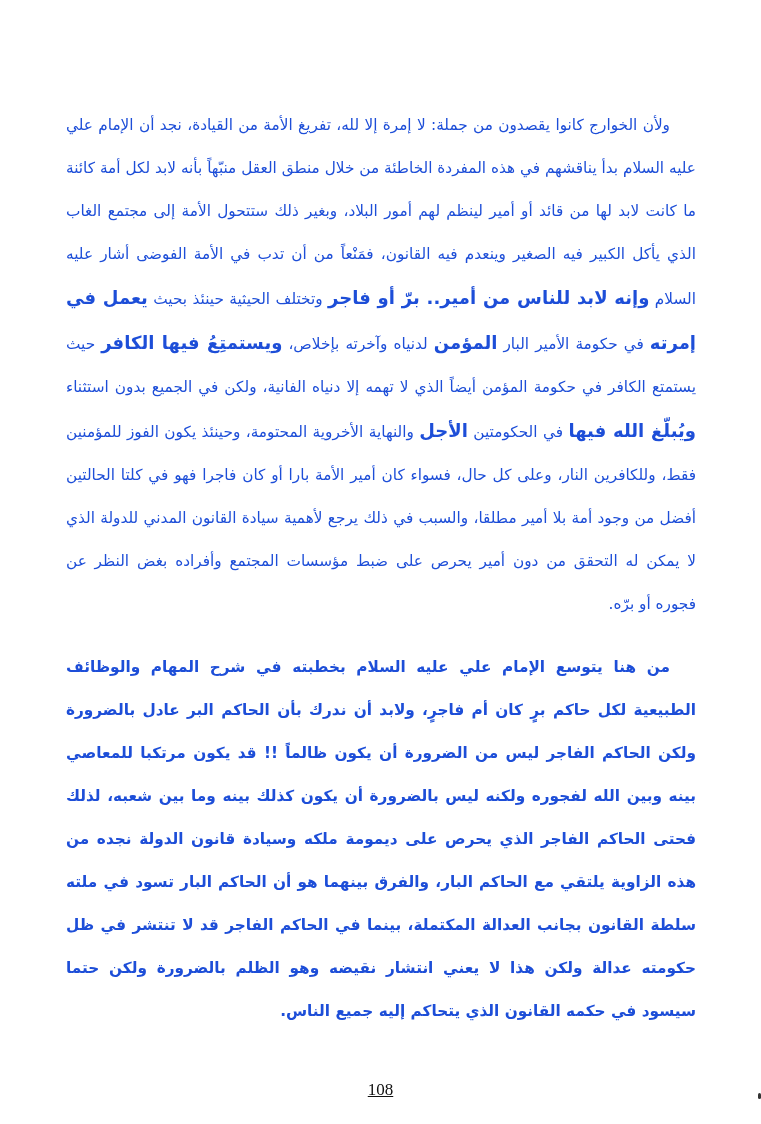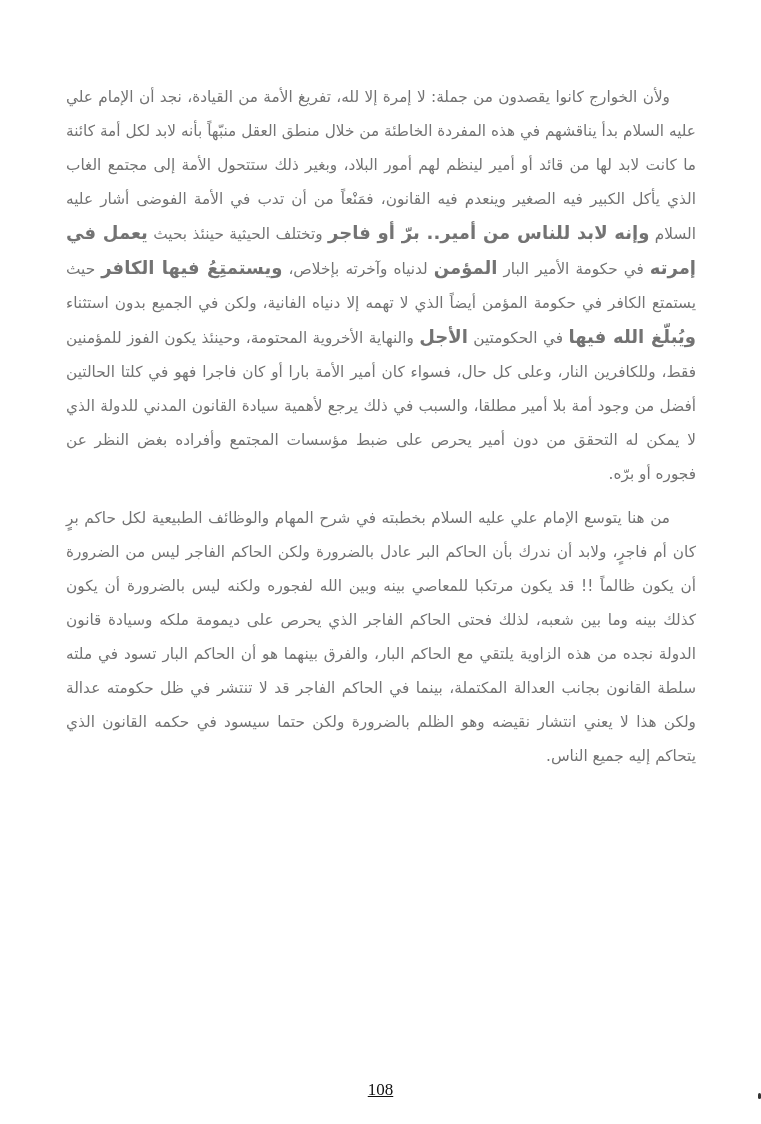--- a/index.html
+++ b/index.html
@@ -1,25 +1,25 @@
 <!DOCTYPE html>
 <html><head>
 <meta charset="utf-8">
 <style>
   html, body { margin: 0; padding: 0; background: #ffffff; }
   body { width: 761px; height: 1124px; position: relative; overflow: hidden; }
   .page {
-    position: absolute; left: 66px; top: 80px; width: 630px;
+    position: absolute; left: 66px; top: 104px; width: 630px;
     direction: rtl; text-align: justify;
-    font-family: "DejaVu Sans", sans-serif; font-size: 15.3px; line-height: 34px;
-    color: #737373;
+    font-family: "DejaVu Sans", sans-serif; font-size: 15.3px; line-height: 43px;
+    color: #1d4ed8;
   }
   .para { margin: 0; text-align-last: right; }
   .para.indent { text-indent: 26px; }
-  .para + .para { margin-top: 10px; }
+  .para + .para { margin-top: 20px; font-weight: bold; }
   .b { font-weight: bold; font-size: 18px; }
   .page-number {
     position: absolute; left: 0; width: 761px; top: 1080px; text-align: center;
     font-family: "Liberation Serif", serif; font-size: 17px; color: #111; text-decoration: underline;
   }
   .edge-mark {
     position: absolute; right: 0px; top: 1093px; width: 3px; height: 6px;
     background: #333; border-radius: 2px;
   }
 </style>

